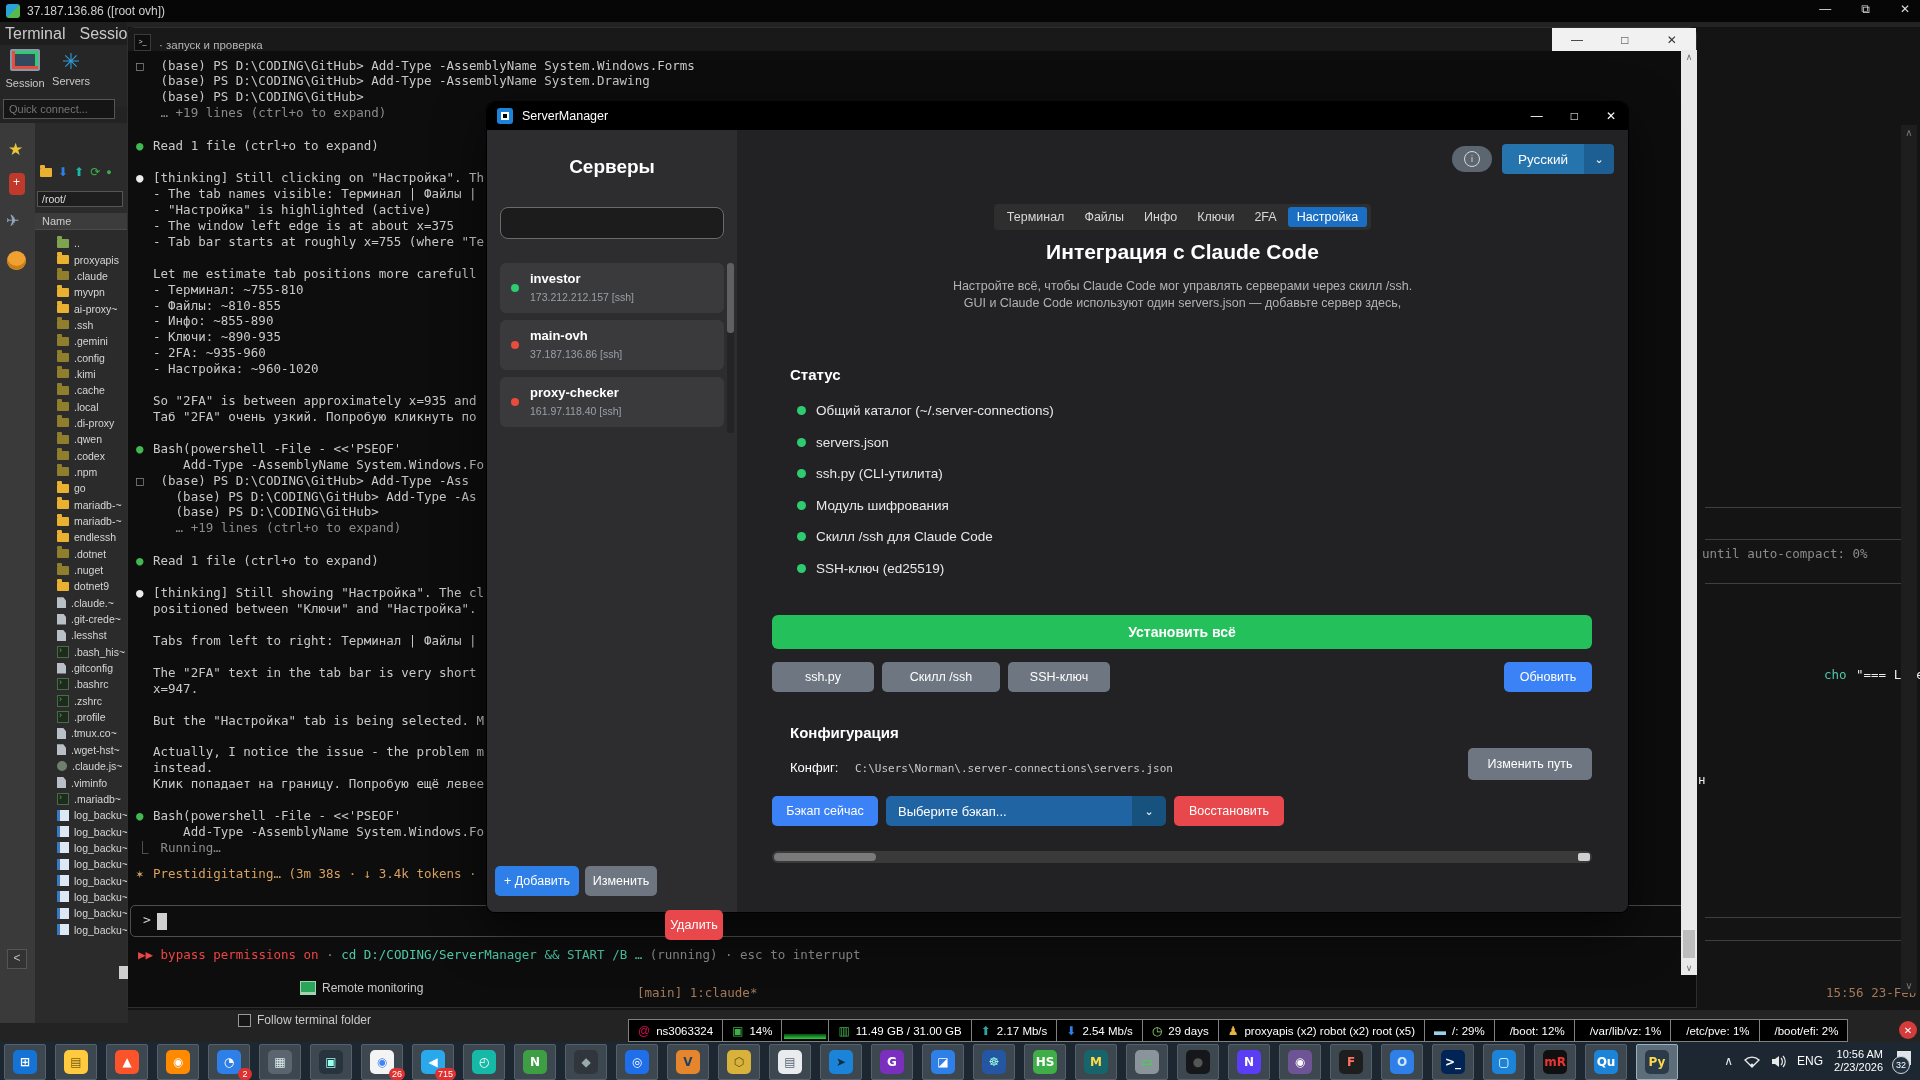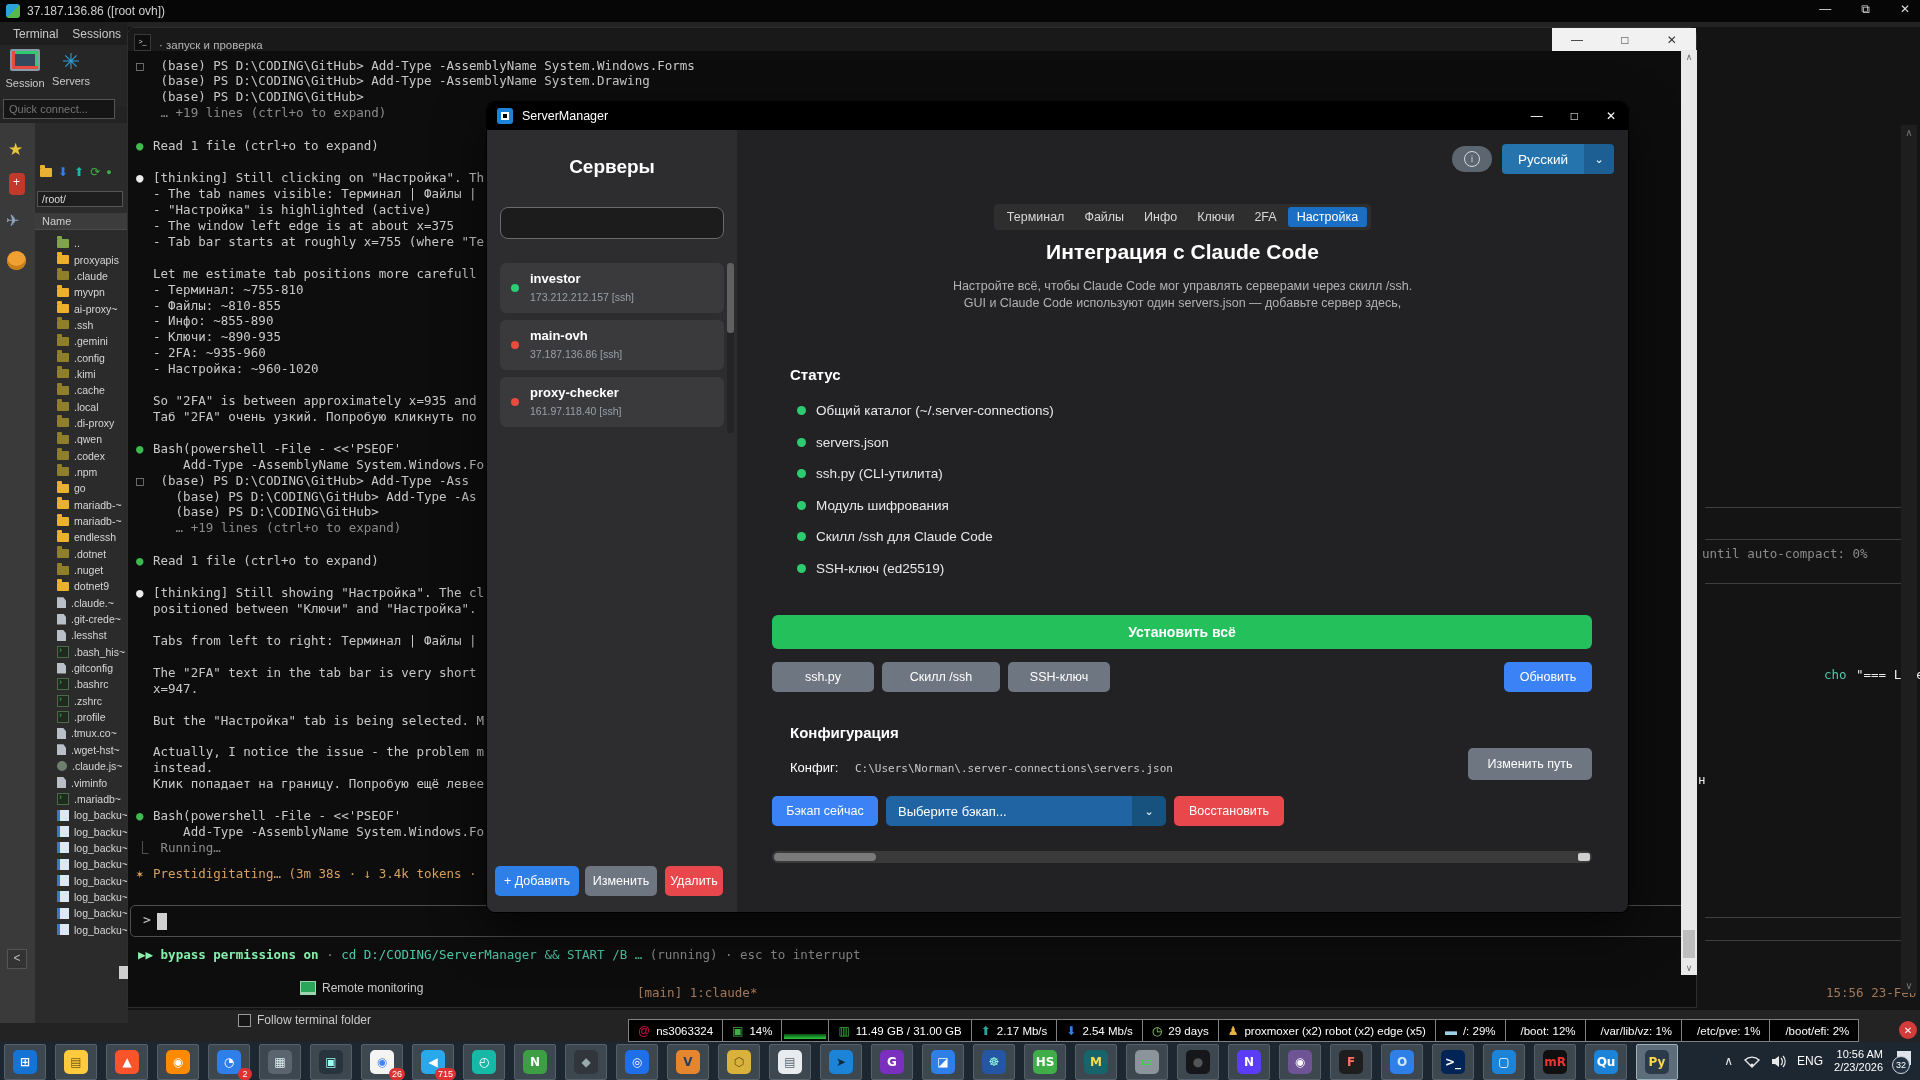--- a/index.html
+++ b/index.html
@@ -2,21 +2,21 @@
 <html><head>
 <meta charset="utf-8">
 <style>
   html,body{margin:0;padding:0;background:#000;}
   .screen{position:relative;width:1920px;height:1080px;overflow:hidden;background:#232323;font-family:"Liberation Sans",sans-serif;}
   .abs{position:absolute;}
   
   .moba-title{left:0;top:0;width:1920px;height:22px;background:#060606;color:#cfcfcf;font-size:12px;display:flex;align-items:center;gap:7px;padding-left:6px;box-sizing:border-box;}
   .moba-ico{width:14px;height:14px;border-radius:3px;background:linear-gradient(135deg,#2aa4d8 0 50%,#57b94a 50% 100%);}
   .moba-ctrls{position:absolute;right:10px;top:2px;display:flex;gap:30px;color:#dcdcdc;font-size:12px;}
-  .menu-row{left:0;top:22px;width:127px;height:23px;background:#1e1e1e;color:#c9c9c9;font-size:12px;display:flex;gap:14px;align-items:center;padding-left:13px;box-sizing:border-box;}
+  .menu-row{left:0;top:22px;width:127px;height:23px;background:#1e1e1e;color:#c9c9c9;font-size:16px;display:flex;gap:14px;align-items:center;padding-left:5px;box-sizing:border-box;}
   .toolbar{left:0;top:45px;width:127px;height:62px;background:#262626;}
   .tool-item{position:absolute;top:4px;width:50px;text-align:center;color:#c9c9c9;font-size:11px;}
   .tool-item .big{display:block;font-size:22px;line-height:26px;}
   .monitor-ic{display:inline-block;width:26px;height:18px;background:#35495e;border:2px solid #8899aa;border-radius:2px;box-shadow:inset 3px -3px 0 #e74c3c, inset -3px 3px 0 #2ecc71;}
   .quick{left:3px;top:99px;width:112px;height:20px;background:#151515;border:1px solid #555;color:#9a9a9a;font-size:11px;padding:0 5px;box-sizing:border-box;font-family:"Liberation Sans",sans-serif;}
   .lstrip{left:0;top:123px;width:35px;height:900px;background:#3a3a3a;border-right:1px solid #222;}
   .star-ic{position:absolute;left:8px;top:16px;font-size:17px;color:#e8c63c;}
   .knife-ic{position:absolute;left:9px;top:50px;width:16px;height:22px;background:#c0392b;border-radius:4px;}
   .knife-ic::after{content:"+";position:absolute;left:4px;top:2px;color:#fff;font-size:12px;}
   .plane-ic{position:absolute;left:6px;top:88px;font-size:16px;color:#93a7bd;}
@@ -48,21 +48,21 @@
   .frag{position:absolute;font-family:"DejaVu Sans Mono",monospace;font-size:12.5px;white-space:pre;color:#c9c9c9;}
   .hline{position:absolute;height:1px;background:#3f3f3f;}
   
   .wterm{left:127px;top:27px;width:1570px;height:981px;background:#0d0d0d;border:1px solid #2e2e2e;border-radius:8px 8px 0 0;box-sizing:border-box;}
   .wterm-bar{position:absolute;left:0;top:0;width:100%;height:23px;background:#191919;border-radius:8px 8px 0 0;display:flex;align-items:flex-end;gap:8px;padding-left:6px;box-sizing:border-box;}
   .ps-ico{width:15px;height:15px;background:#0e0e0e;border:1px solid #3a3a3a;color:#ddd;font-size:7px;text-align:center;line-height:14px;}
   .wterm-title{color:#b5b5b5;font-size:11.5px;}
   .wt-ctl{position:absolute;right:0;top:0;width:144px;height:23px;background:#f1f1f1;display:flex;align-items:center;justify-content:space-around;color:#333;font-size:12px;}
   .tline{position:absolute;left:136px;font-family:"DejaVu Sans Mono",monospace;font-size:12.5px;white-space:pre;color:#c9c9c9;}
   .tline .g{display:inline-block;width:17px;}
-  .green{color:#3fb950;} .white{color:#ececec;} .orange{color:#d7a15f;} .dim{color:#8b8b8b;} .cyan{color:#4ec9a8;text-align:right;} .pink{color:#86efac;font-weight:bold;}
+  .green{color:#3fb950;} .white{color:#ececec;} .orange{color:#d7a15f;} .dim{color:#8b8b8b;} .cyan{color:#4ec9a8;text-align:right;} .pink{color:#ef4444;}
   .prompt-box{left:130px;top:905px;width:1556px;height:32px;border:1px solid #4f4f4f;border-radius:5px;background:#0d0d0d;box-sizing:border-box;color:#cfcfcf;font-family:"DejaVu Sans Mono",monospace;font-size:13px;}
   .cursor{position:absolute;left:26px;top:7px;width:10px;height:17px;background:#d0d0d0;}
   .bypass{left:138px;top:947px;font-family:"DejaVu Sans Mono",monospace;font-size:12.5px;white-space:pre;}
   .mini-cursor{left:119px;top:966px;width:9px;height:13px;background:#cfcfcf;}
   .tmux{font-family:"DejaVu Sans Mono",monospace;font-size:12.5px;color:#a3795a;white-space:pre;}
   
   .wt-scroll{left:1681px;top:50px;width:16px;height:925px;background:#e9e9e9;}
   .wt-scroll .ar{position:absolute;left:0;width:16px;text-align:center;color:#707070;font-size:9px;}
   .wt-thumb{position:absolute;left:2px;top:880px;width:12px;height:28px;background:#bdbdbd;}
   .r-scroll{left:1901px;top:125px;width:16px;height:868px;background:#1e1e1e;color:#777;font-size:10px;text-align:center;}
@@ -594,21 +594,21 @@
             <span class="dot" style="background: rgb(231, 76, 60);"></span>
             <span class="nm">proxy-checker</span>
             <span class="ip">161.97.118.40 [ssh]</span>
           </div>
         </div>
       <div class="srv-scroll">
           <div class="srv-thumb"></div>
         </div>
       <div class="btn blue" style="left:8px;top:736px;width:84px;height:30px;">+ Добавить</div>
       <div class="btn gray" style="left:98px;top:736px;width:72px;height:30px;">Изменить</div>
-      <div class="btn red" style="left:178px;top:736px;width:58px;height:30px;">Удалить</div>
+      <div class="btn red" style="left:178px;top:780px;width:58px;height:30px;">Удалить</div>
     </div>
 
     <div class="sm-main">
       <div class="pillrow">
         <div class="info-pill">
             <i>i</i>
           </div>
         <div class="lang">
           <span class="lab">Русский</span>
           <span class="chev">⌄</span>
@@ -725,21 +725,21 @@
         <span>2.54 Mb/s</span>
       </div>
 
       <div class="seg">
         <span class="gi" style="color: rgb(143, 207, 111);">◷</span>
         <span>29 days</span>
       </div>
 
       <div class="seg">
         <span class="gi" style="color: rgb(232, 179, 60);">♟</span>
-        <span>proxmoxer (x2)  robot (x2)  edge (x5)</span>
+        <span>proxyapis (x2)  robot (x2)  root (x5)</span>
       </div>
 
       <div class="seg">
         <span class="gi" style="color: rgb(154, 208, 232);">▬</span>
         <span>/: 29%</span>
       </div>
 
       <div class="seg">
         <span class="gi"></span>
         <span>/boot: 12%</span>

